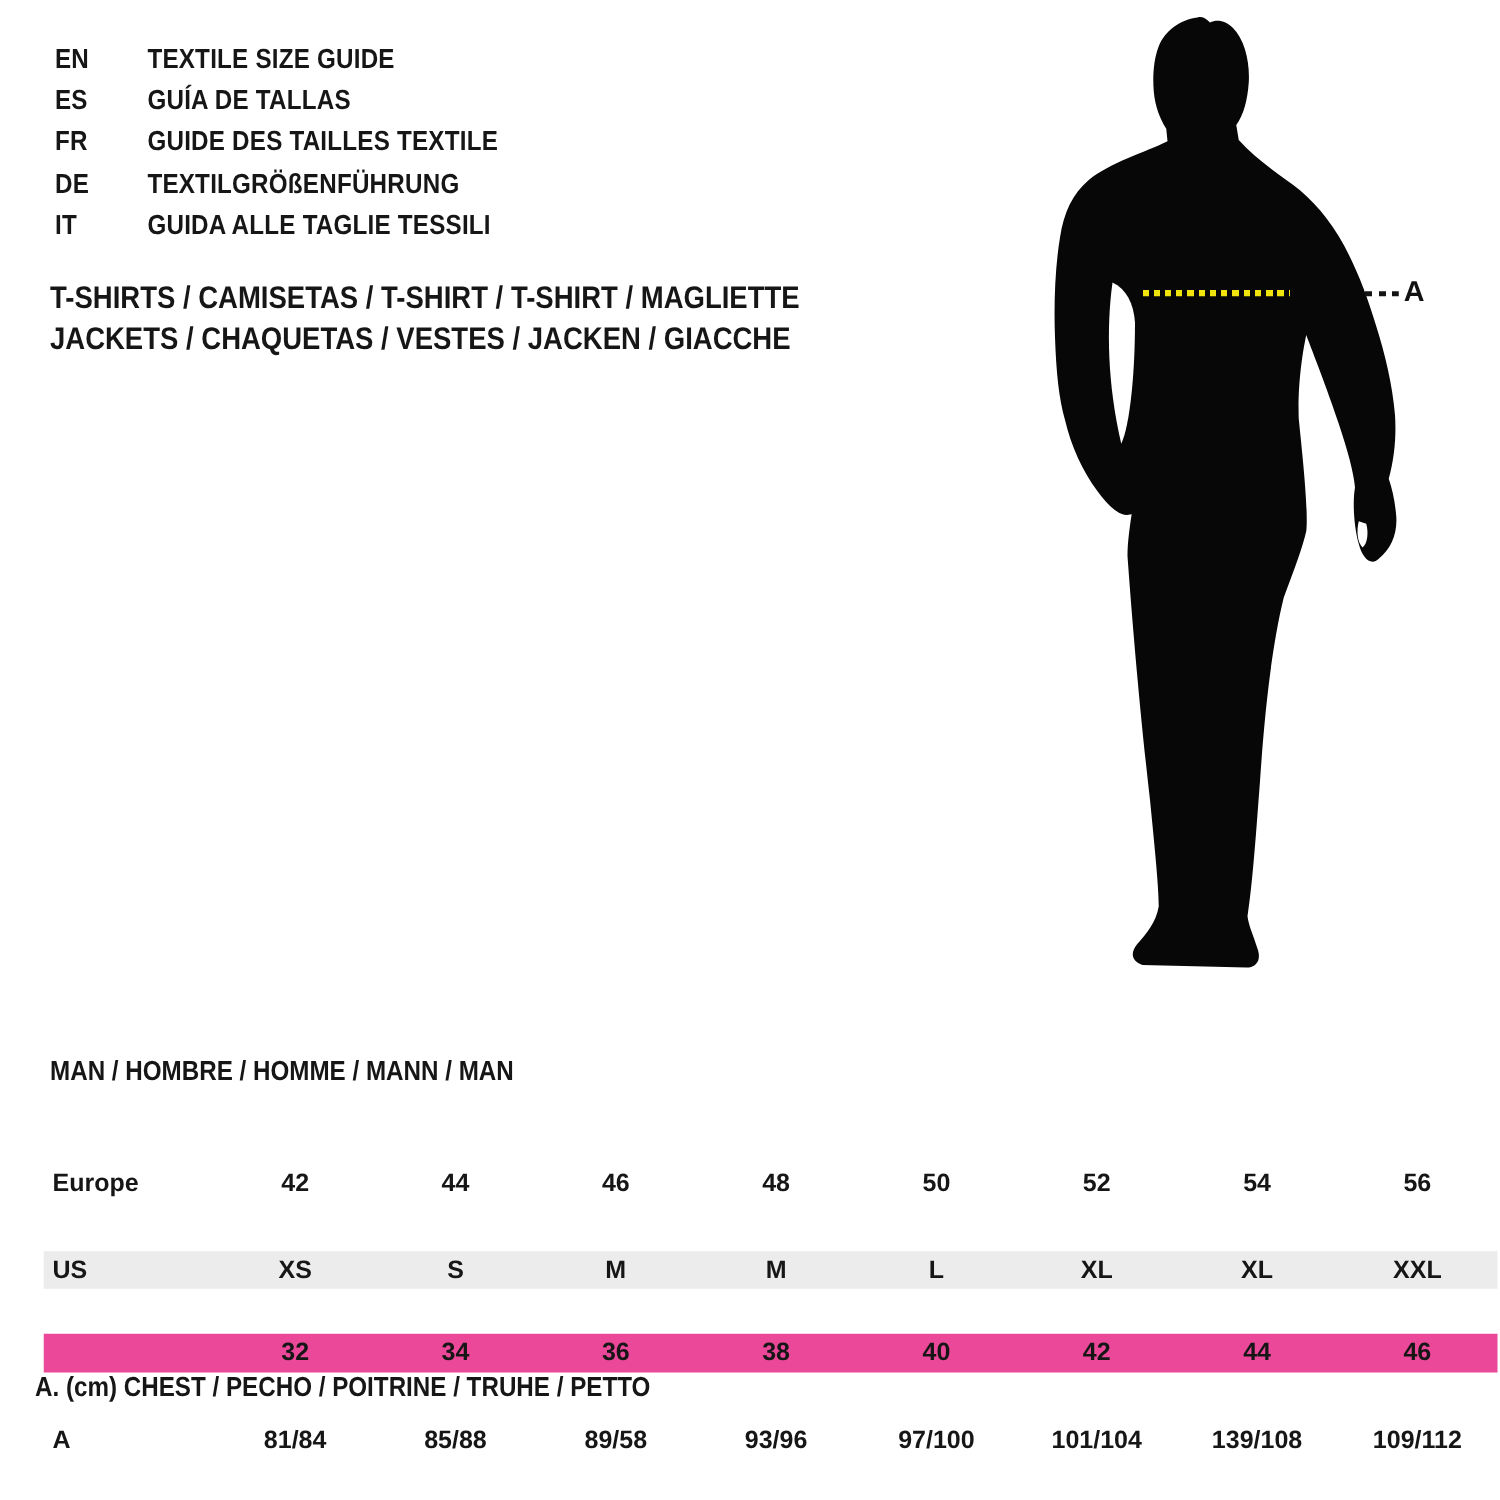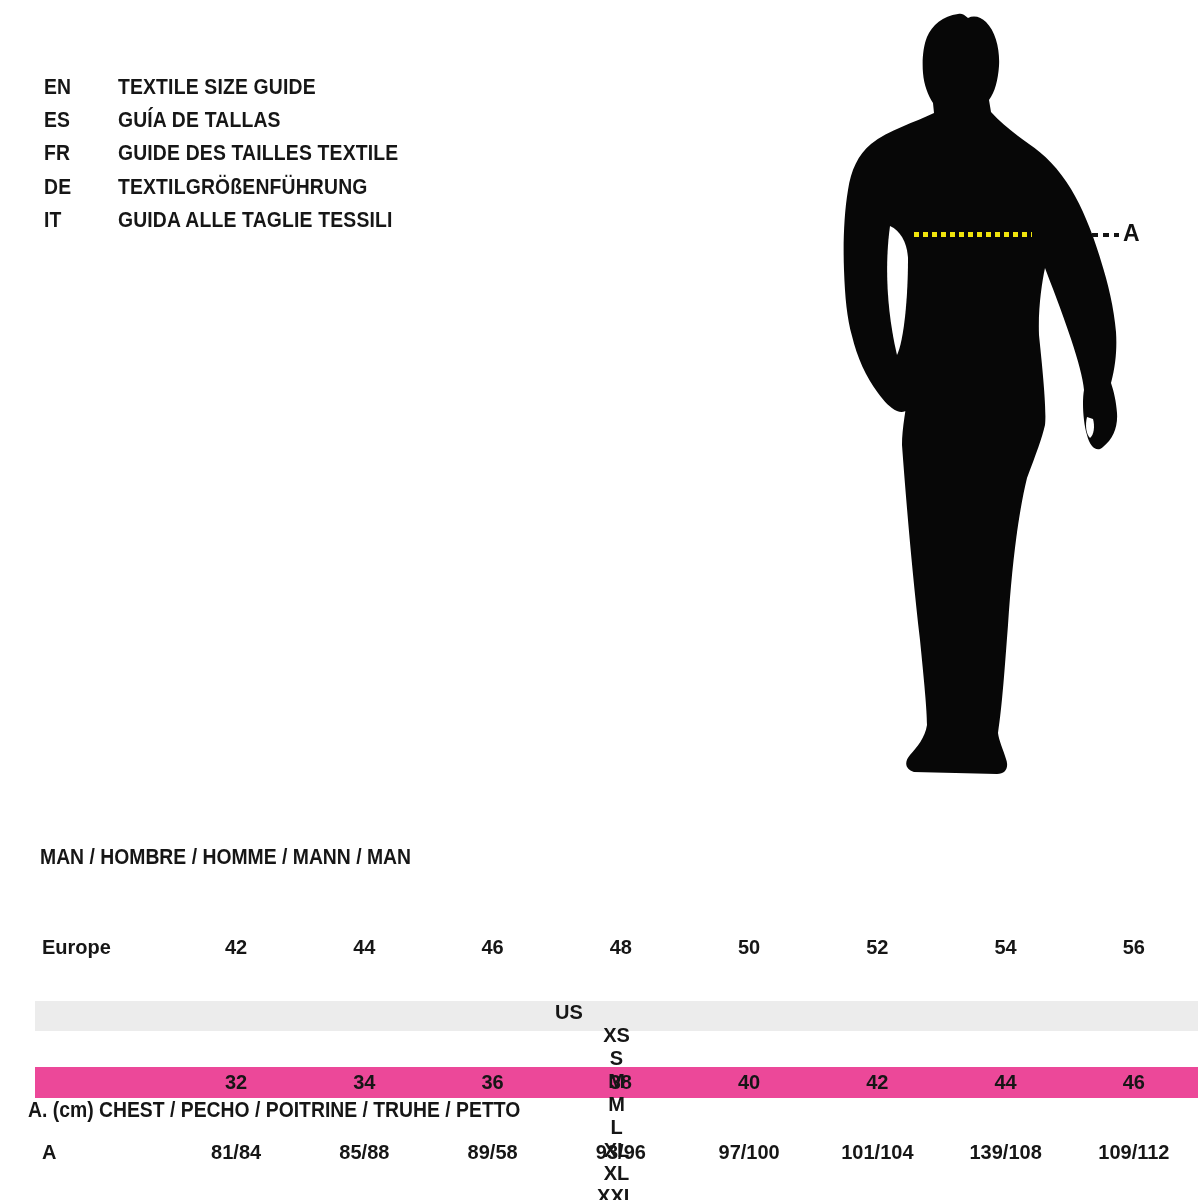--- a/index.html
+++ b/index.html
@@ -13,21 +13,21 @@
     overflow: hidden;
     color: #161616;
   }
   .cond {
     display: inline-block;
     transform: scaleX(0.88);
     transform-origin: 0 50%;
     white-space: nowrap;
   }
   
-  #lang-block { position: absolute; left: 44px; top: 30px; margin-top: 40px; }
+  #lang-block { position: absolute; left: 44px; top: 30px; }
   .lang-row { display: flex; height: 33.4px; align-items: center;
               font-weight: bold; font-size: 22px; letter-spacing: 0.2px; }
   .lang-row .code { width: 84px; }
   
   #category-block { position: absolute; left: 40px; top: 222px; }
   .cat-line { height: 33px; display: flex; align-items: center;
               font-weight: bold; font-size: 25px; }
   
   #figure-wrap { position: absolute; left: 840px; top: 10px; width: 285px; height: 765px; }
   #chest-line {
@@ -49,21 +49,21 @@
   #table-header-bar {
     height: 28px; background: #c9c9c9;
     border-top: 1px solid #8f8f8f; border-bottom: 1px solid #b5b5b5;
     display: flex; align-items: center; padding-left: 9px;
     font-weight: bold; font-size: 21px; color: #1c1c1c;
   }
   .t-row { display: flex; align-items: center; font-weight: bold; font-size: 20px; margin-top: 36px; }
   .t-row .lbl { width: 137px; padding-left: 7px; text-align: left; }
   .t-row .cell { flex: 1 1 0; text-align: center; }
   .t-row.r0 { height: 35px; background: #ffffff; }
-  .t-row.r1 { height: 30px; background: #ececec; flex-direction: column; }
+  .t-row.r1 { height: 30px; background: #ececec; }
   .t-row.r2 { height: 31px; background: #ec4899; }
   .t-row.r3 { height: 37px; background: #ffffff; }
   
   #footer-note { position: absolute; left: 28px; top: 1097px;
                  font-weight: bold; font-size: 22px; }
 </style>
 </head>
 <body>
 
 <div id="stage">
@@ -84,20 +84,28 @@
     <div class="lang-row cond">
       <span class="code">DE</span>
       <span class="txt">TEXTILGRÖßENFÜHRUNG</span>
     </div>
     <div class="lang-row cond">
       <span class="code">IT</span>
       <span class="txt">GUIDA ALLE TAGLIE TESSILI</span>
     </div>
   </div>
 
+  <div id="category-block">
+    <div class="cat-line">
+      <span class="cond">T-SHIRTS / CAMISETAS / T-SHIRT / T-SHIRT / MAGLIETTE</span>
+    </div>
+    <div class="cat-line">
+      <span class="cond">JACKETS / CHAQUETAS / VESTES / JACKEN / GIACCHE</span>
+    </div>
+  </div>
 
   <div id="figure-wrap">
     <svg width="285" height="765" viewBox="0 0 285 765">
       <path d="M 118,4
                C 103,6 92,15 87,27 C 83,37 82,51 83,63 C 84,75 88,85 93,93
                L 94,103
                C 76,112 48,120 31,134 C 18,145 11,160 8,180
                C 4,204 3,234 4,260 C 5,288 7,308 12,326
                C 17,347 26,367 38,383 C 44,391 50,398 57,401
                C 64,404 70,400 72,392

